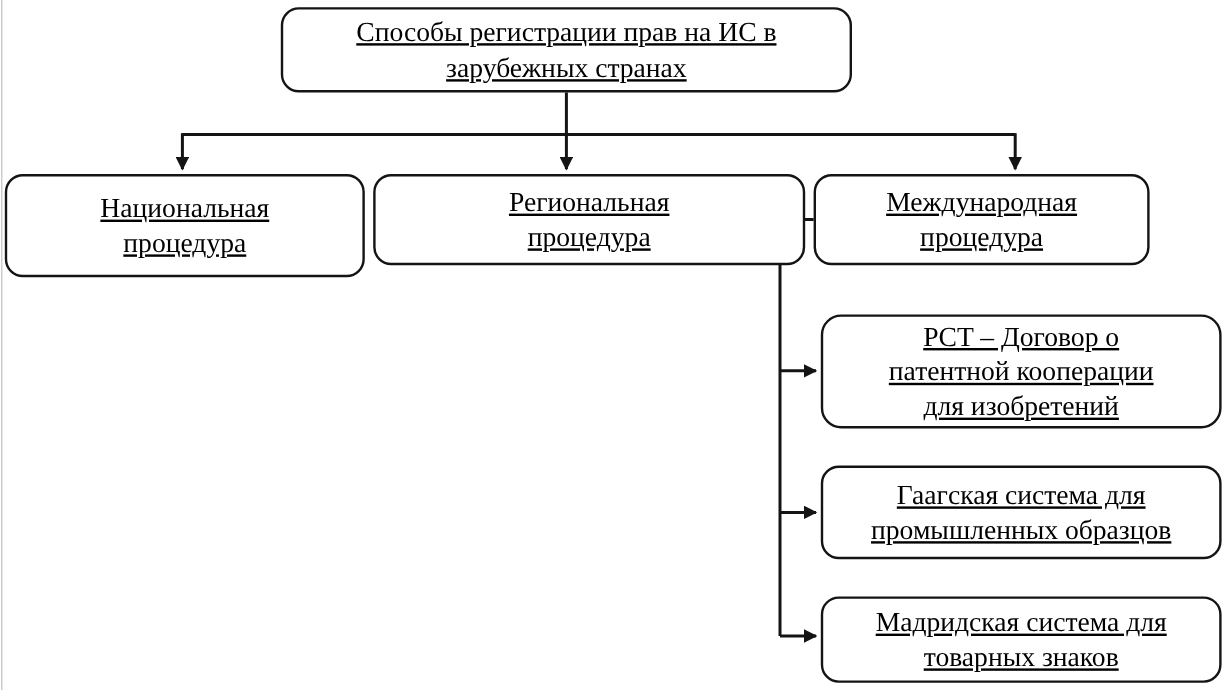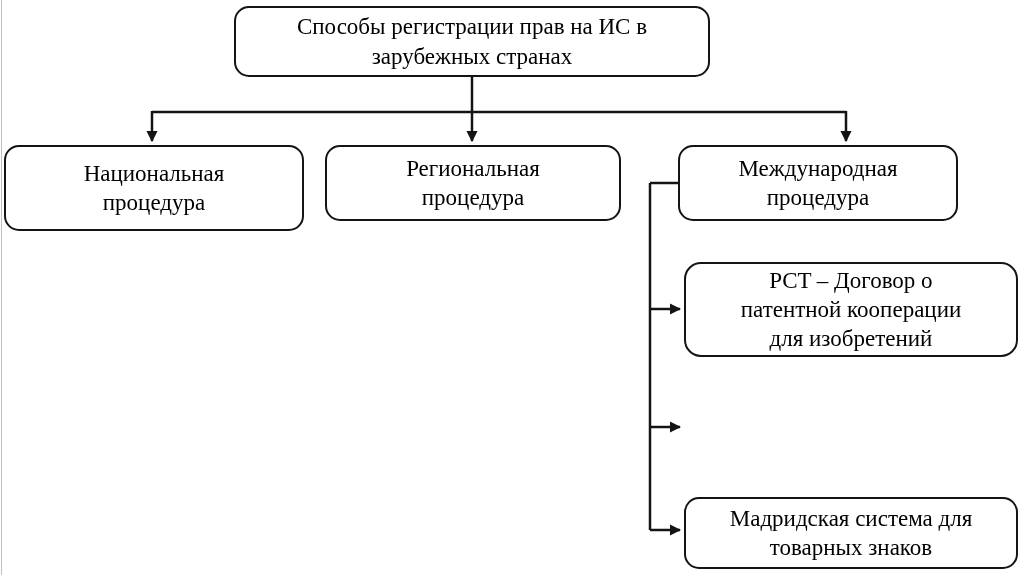--- a/index.html
+++ b/index.html
@@ -44,28 +44,29 @@
     background: var(--box-bg, #ffffff);
     border: 2.5px solid var(--line, #141414);
     border-radius: 15px;
     display: flex;
     align-items: center;
     justify-content: center;
     text-align: center;
     color: var(--text, #000000);
     font-size: 23px;
     line-height: 1.27;
+    text-decoration: underline;
   }
   .node-label {
     white-space: pre-line;
     padding: 0 8px;
   }
   .node-root          { left: 234px; top: 6px;   width: 476px; height: 71px; }
   .node-national      { left: 4px;   top: 145px; width: 300px; height: 86px; }
-  .node-regional      { left: 325px; top: 145px; width: 296px; height: 76px; }
+  .node-regional      { left: 311px; top: 145px; width: 360px; height: 76px; }
   .node-international { left: 678px; top: 145px; width: 280px; height: 76px; }
   .node-pct           { left: 684px; top: 262px; width: 334px; height: 95px; border-radius: 17px; }
   .node-hague         { left: 684px; top: 388px; width: 334px; height: 78px; }
   .node-madrid        { left: 684px; top: 497px; width: 334px; height: 72px; }
 </style>
 </head>
 <body>
 
 <div class="canvas">
 
@@ -110,19 +111,23 @@
     <span class="node-label">Международная
 процедура</span>
   </div>
 
   <div class="node node-pct">
     <span class="node-label">PCT – Договор о
 патентной кооперации
 для изобретений</span>
   </div>
 
+  <div class="node node-hague">
+    <span class="node-label">Гаагская система для
+промышленных образцов</span>
+  </div>
 
   <div class="node node-madrid">
     <span class="node-label">Мадридская система для
 товарных знаков</span>
   </div>
 
 </div>
 
 </body></html>

